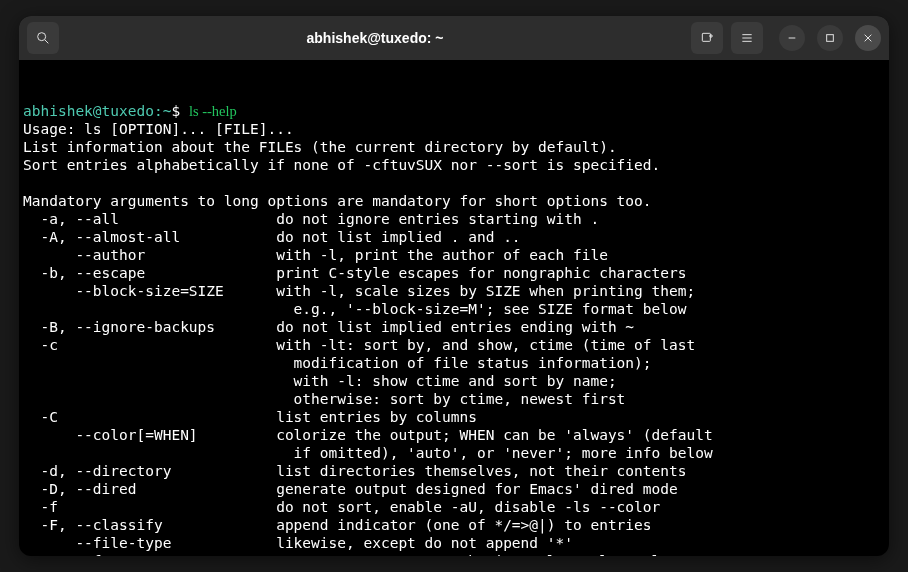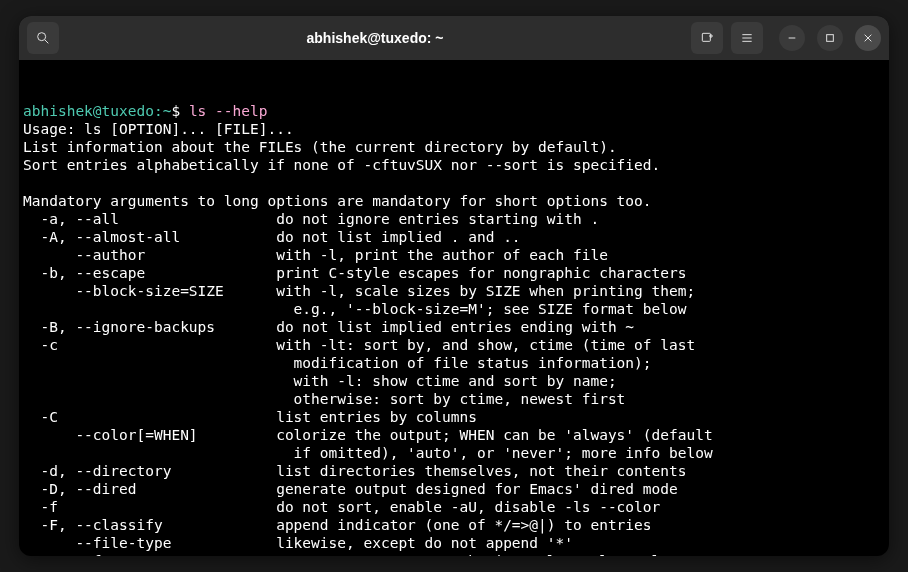--- a/index.html
+++ b/index.html
@@ -79,21 +79,22 @@
       white-space: pre;
     }
     .prompt-user {
       color: #4ec9b0;
       font-weight: normal;
     }
     .prompt-dollar {
       color: #fff;
     }
     .cmd {
-      color: #f9a8d4;
+      color: #22c55e;
+      font-family: Liberation Serif, serif;
     }
     .line {
       display: block;
     }
     svg {
       width: 16px;
       height: 16px;
       stroke: #e0e0e0;
       fill: none;
       stroke-width: 1.5;

